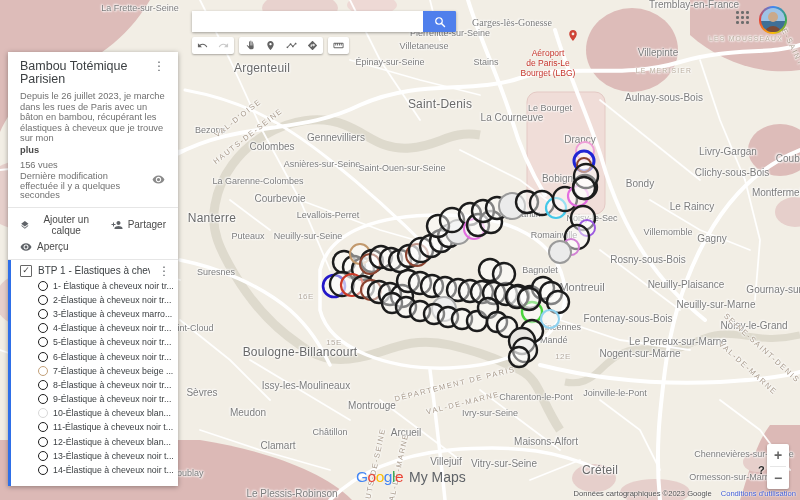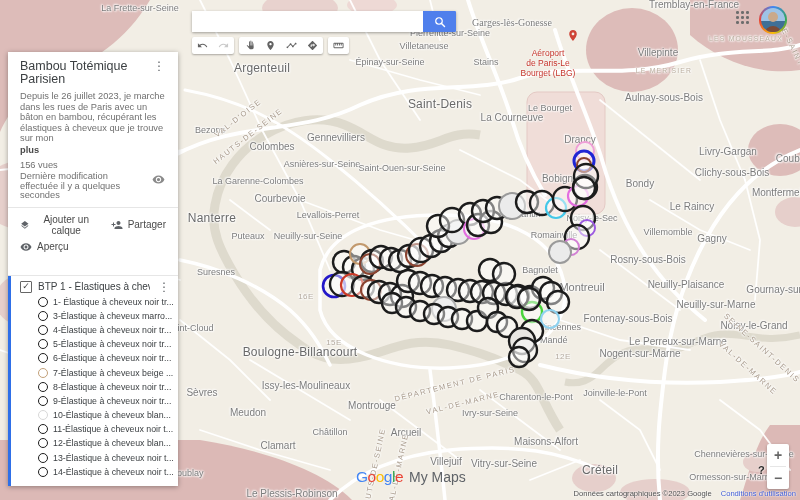--- a/index.html
+++ b/index.html
@@ -28,21 +28,21 @@
   .kebab{color:#5f6368;font-size:12px;line-height:12px;padding:0 2px;cursor:pointer;background:none;border:none;}
   .p-desc{margin-top:5px;line-height:10.5px;}
   .p-plus{display:block;font-weight:700;color:#4a4a4a;margin-top:1px;}
   .p-views{margin-top:5px;}
   .p-mod{position:relative;margin-top:2px;line-height:9.5px;padding-right:22px;padding-bottom:6px;}
   .p-mod svg{position:absolute;right:2px;top:1px;}
   .divider{height:1px;background:#e6e6e6;}
   .p-actions{display:flex;gap:13px;padding:6px 12px 2px 12px;align-items:center;}
   .p-action{display:flex;align-items:center;gap:5px;font-size:10px;color:#4a4a4a;font-weight:500;
             background:none;border:none;padding:0;cursor:pointer;font-family:inherit;}
-  .p-preview-row{padding:3px 12px 22px 12px;}
+  .p-preview-row{padding:3px 12px 6px 12px;}
   .layer-sec{position:relative;border-top:1px solid #e6e6e6;padding:5px 6px 0 12px;}
   .layer-bar{position:absolute;left:0;top:0;width:3px;height:300px;background:#2e6fe8;}
   .layer-head{display:flex;align-items:center;gap:6px;}
   .cbx{width:10px;height:10px;border:1.4px solid #666;border-radius:1px;font-size:9px;line-height:9px;
        color:#444;text-align:center;flex:none;}
   .layer-name{flex:1;font-size:10px;color:#3c4043;font-weight:500;white-space:nowrap;overflow:hidden;}
   .styles-row{display:flex;align-items:center;gap:4px;padding:4px 0 2px 18px;color:#1a73e8;font-size:9.3px;}
   .p-list{list-style:none;margin:2px 0 0 0;padding:0 0 0 18px;}
   .p-item{display:flex;align-items:center;height:14.2px;font-size:8.8px;color:#3c4043;white-space:nowrap;}
   .ring{width:8px;height:8px;border-radius:50%;border:1.7px solid #1d1d1d;margin-right:5px;flex:none;}
@@ -454,20 +454,24 @@
         <span class="layer-name">BTP 1 - Élastiques à cheveux trou...</span>
         <button class="kebab">⋮</button>
       </div>
       <ul class="p-list">
           <li class="p-item">
             <span class="ring" style="border-color: rgb(29, 29, 29);"></span>
             <span>1- Élastique à cheveux noir tr...</span>
           </li>
           <li class="p-item">
             <span class="ring" style="border-color: rgb(29, 29, 29);"></span>
+            <span>2-Élastique à cheveux noir tr...</span>
+          </li>
+          <li class="p-item">
+            <span class="ring" style="border-color: rgb(29, 29, 29);"></span>
             <span>3-Élastique à cheveux marro...</span>
           </li>
           <li class="p-item">
             <span class="ring" style="border-color: rgb(29, 29, 29);"></span>
             <span>4-Élastique à cheveux noir tr...</span>
           </li>
           <li class="p-item">
             <span class="ring" style="border-color: rgb(29, 29, 29);"></span>
             <span>5-Élastique à cheveux noir tr...</span>
           </li>

